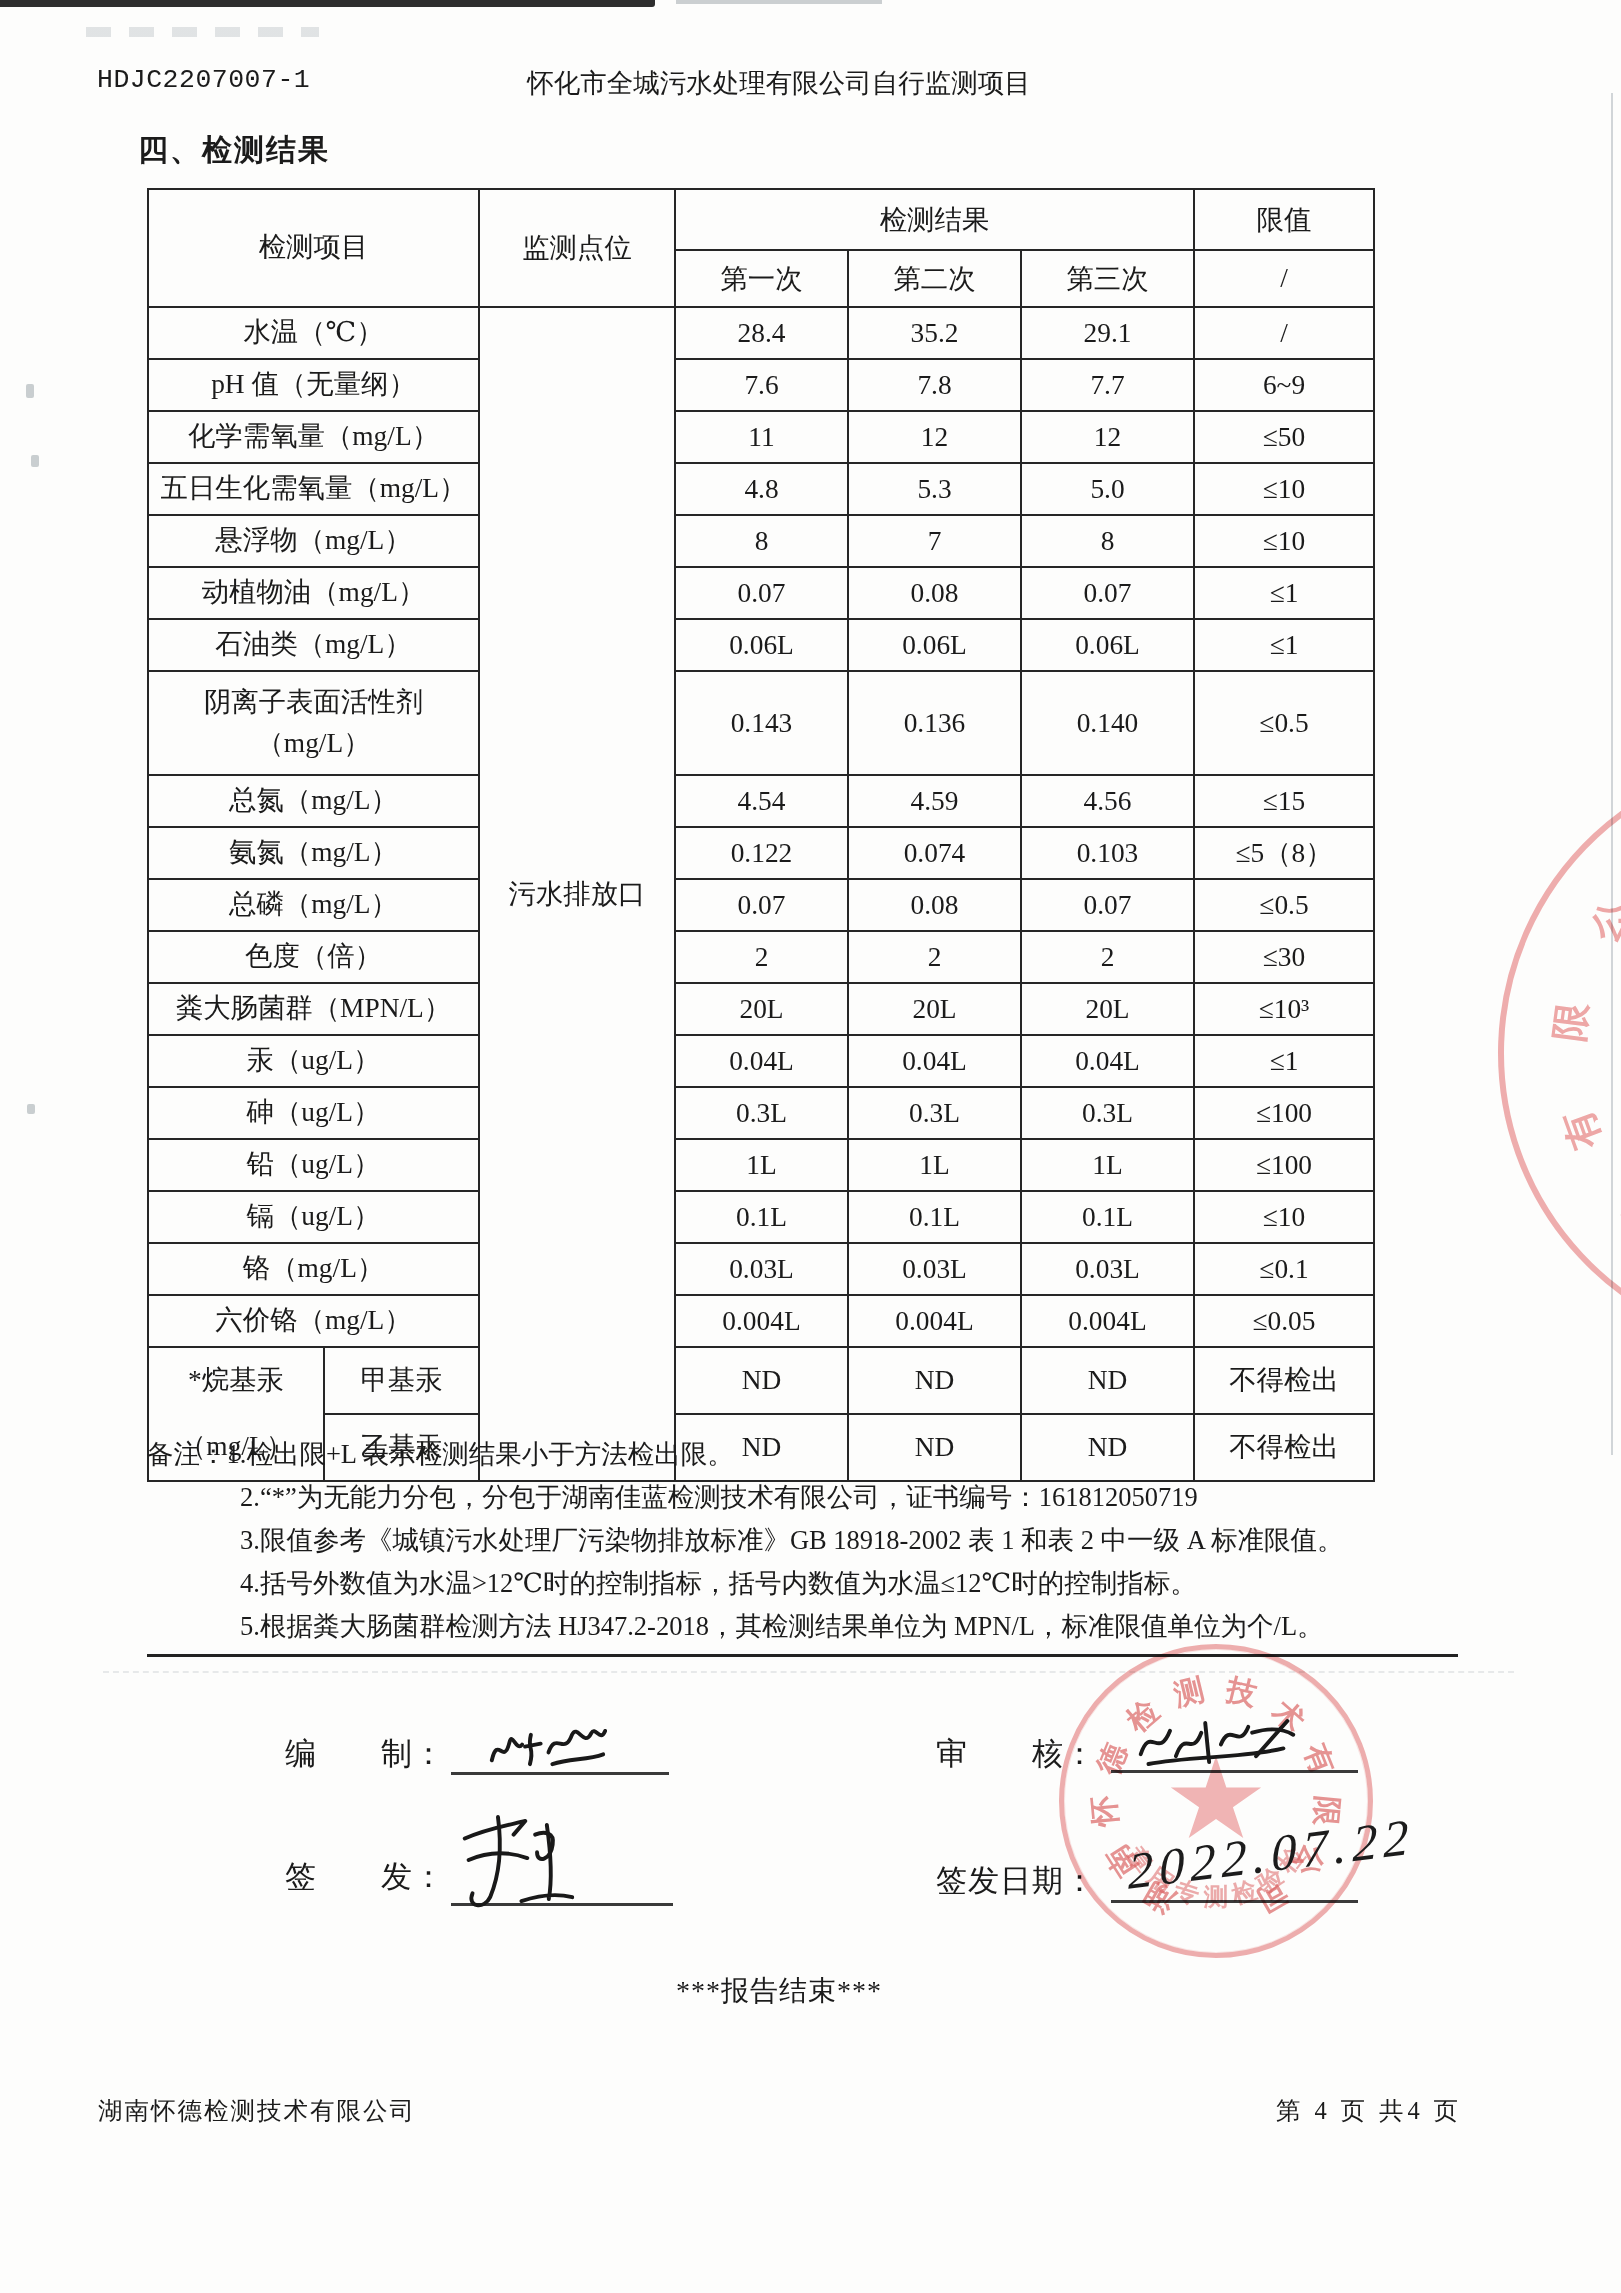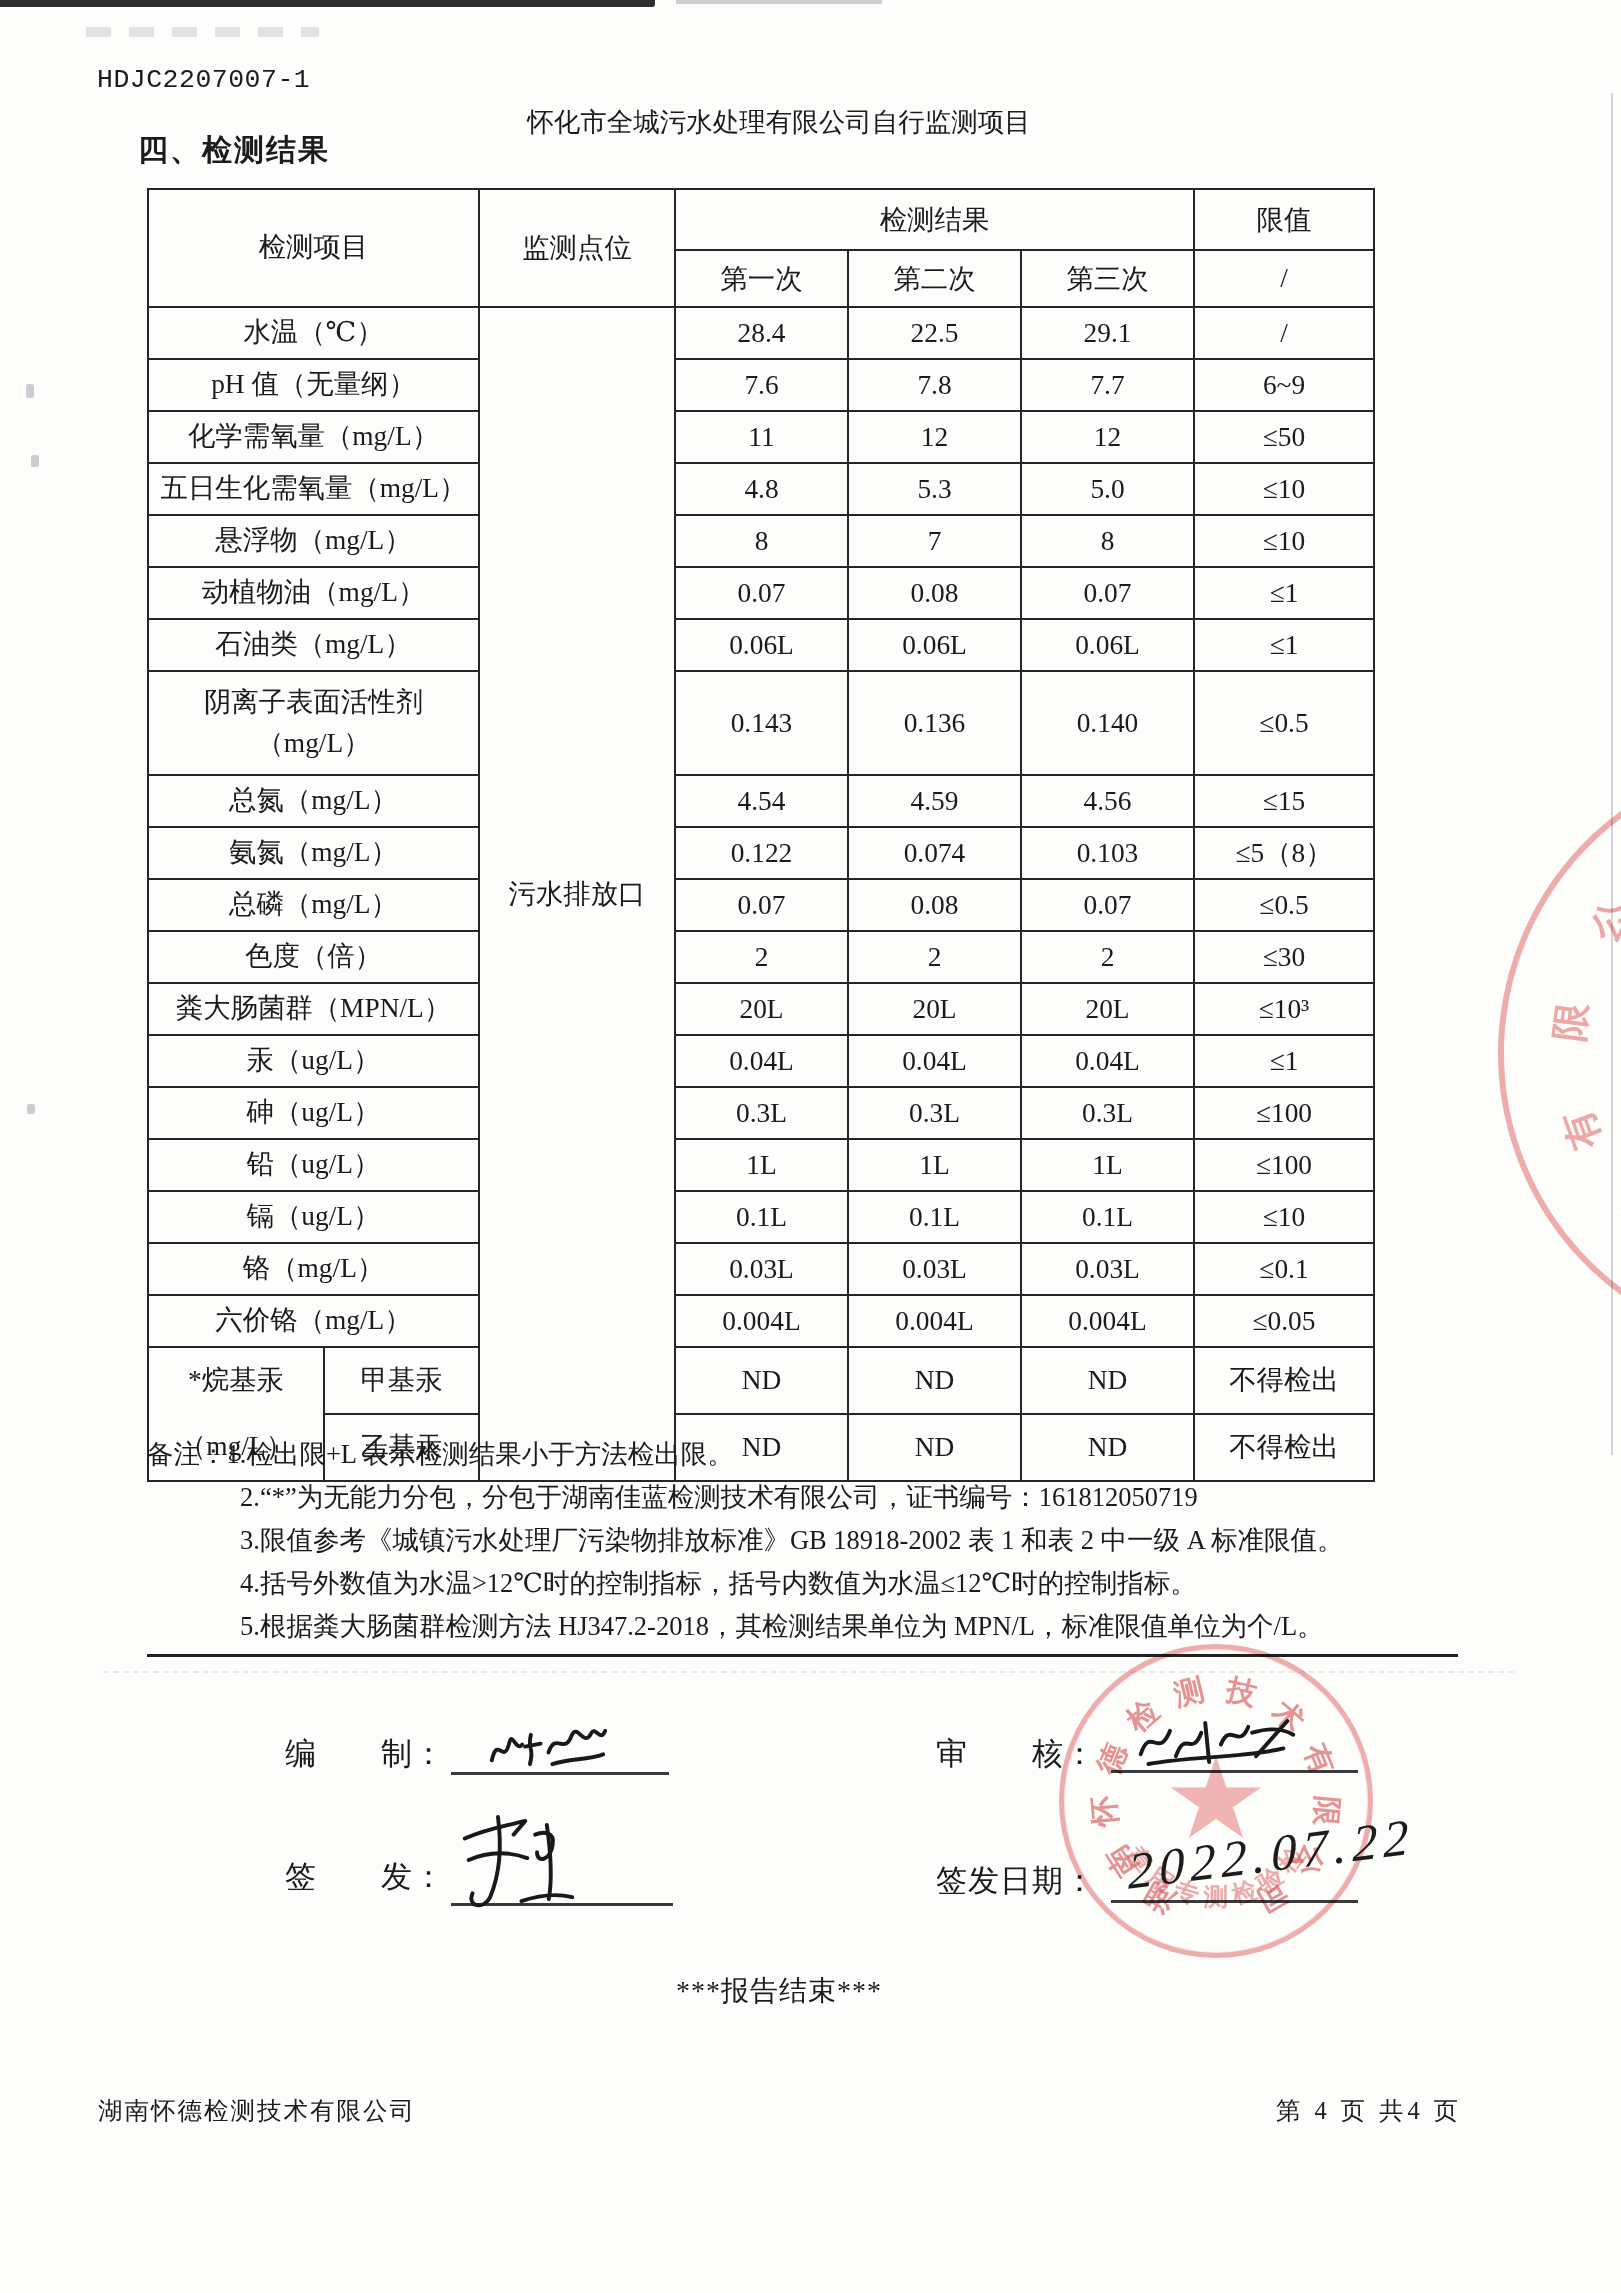--- a/index.html
+++ b/index.html
@@ -13,21 +13,21 @@
   
   .artifact-top{position:absolute;left:0;top:0;width:655px;height:6.9px;background:#2e2e2e;border-radius:0 0 2.9px 0;}
   .artifact-top2{position:absolute;left:676px;top:0;width:206px;height:3.9px;background:#9aa1a5;opacity:.5;}
   .artifact-smudge{position:absolute;left:86px;top:26.5px;width:233px;height:10.8px;background:repeating-linear-gradient(90deg,#c9ced1 0 25.5px,transparent 25.5px 43px);opacity:.55;}
   .artifact-edge{position:absolute;left:1611px;top:93px;width:2px;height:1362px;background:#c6cbce;opacity:.8;}
   .artifact-dashes{position:absolute;left:103px;top:1671px;width:1411px;height:0;border-top:2.9px dashed #d3d7d9;opacity:.5;}
   .speck{position:absolute;background:#aeb6ba;border-radius:2px;opacity:.65;filter:blur(0.5px);}
   
   .doc-header{position:absolute;left:0;top:65px;width:100%;height:39px;font-size:26.5px;font-family:Liberation Mono, monospace;}
   .report-no{position:absolute;left:97px;top:0;letter-spacing:0.5px;}
-  .doc-title{position:absolute;left:779px;top:0;transform:translateX(-50%);white-space:nowrap;margin-top:39px;}
+  .doc-title{position:absolute;left:779px;top:0;transform:translateX(-50%);white-space:nowrap;}
   .section-title{position:absolute;left:138px;top:130px;font-size:30px;font-weight:bold;letter-spacing:2px;}
   
   table.results{
     position:absolute;left:147px;top:169px;width:1225px;
     border-collapse:collapse;table-layout:fixed;
     font-size:27.4px;
   }
   table.results td,table.results th{
     border:2px solid #262626;text-align:center;vertical-align:middle;
     padding:0;font-weight:normal;overflow:hidden;
@@ -126,21 +126,21 @@
         <th>第二次</th>
         <th>第三次</th>
         <th>/</th>
       </tr>
     </thead>
     <tbody>
         <tr>
           <td colspan="2" class="item">水温（℃）</td>
           <td rowspan="21">污水排放口</td>
           <td>28.4</td>
-          <td>22.5</td>
+          <td>35.2</td>
           <td>29.1</td>
           <td>/</td>
         </tr>
         <tr>
           <td colspan="2" class="item">pH 值（无量纲）</td>
           <td>7.6</td>
           <td>7.8</td>
           <td>7.7</td>
           <td>6~9</td>
         </tr>

